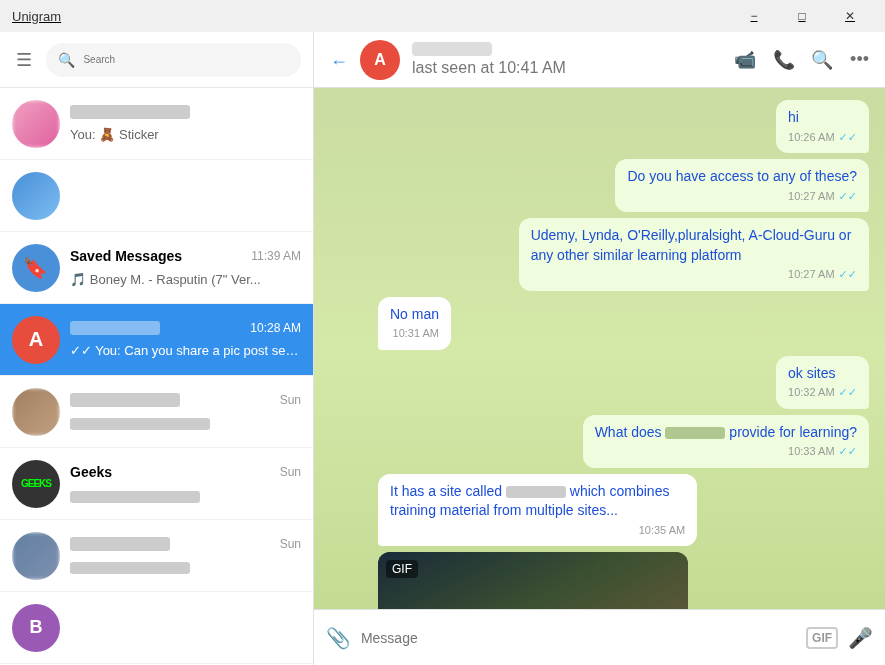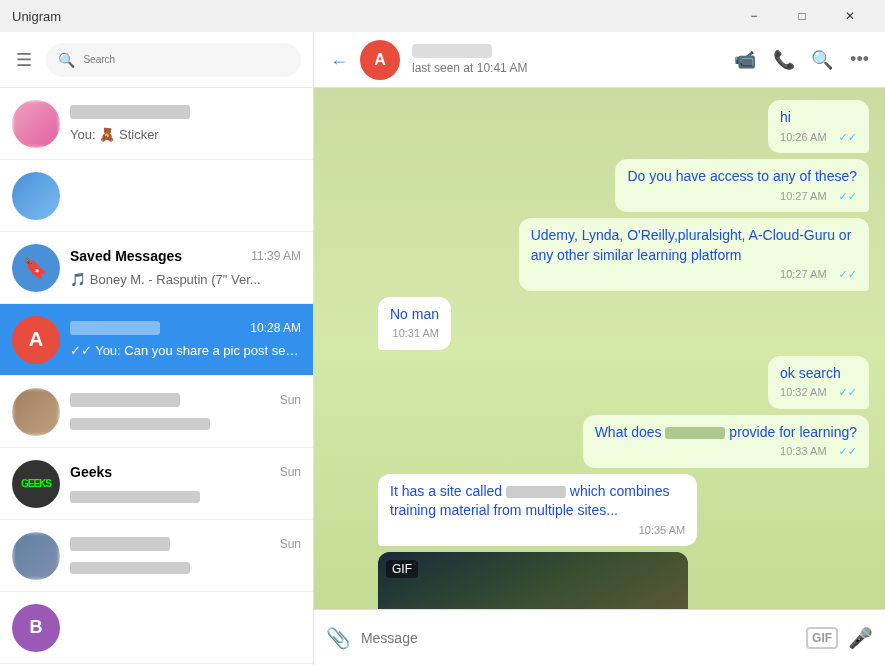--- a/index.html
+++ b/index.html
@@ -7,20 +7,21 @@
 
     
     .titlebar {
       height: 32px;
       background: #f0f0f0;
       display: flex;
       align-items: center;
       padding: 0 12px;
       flex-shrink: 0;
       user-select: none;
+      text-decoration: underline;
     }
     .titlebar-title {
       font-size: 13px;
       color: #333;
       flex: 1;
     }
     .titlebar-controls {
       display: flex;
       gap: 2px;
     }
@@ -161,21 +162,21 @@
       flex-shrink: 0;
     }
     .back-btn { font-size: 18px; color: #3390ec; cursor: pointer; }
     .chat-header-avatar {
       width: 40px; height: 40px; border-radius: 50%;
       background: #e74c3c;
       display: flex; align-items: center; justify-content: center;
       color: #fff; font-weight: bold; font-size: 16px;
     }
     .chat-header-info { flex: 1; }
-    .chat-header-status { font-size: 12px; color: #777; }
+    .chat-header-status { font-size: 16px; color: #777; }
     .chat-header-actions { display: flex; gap: 16px; }
     .header-icon { font-size: 18px; color: #707070; cursor: pointer; }
 
     
     .messages-area {
       flex: 1;
       overflow-y: auto;
       padding: 12px 16px;
       display: flex;
       flex-direction: column;
@@ -205,21 +206,21 @@
       background: #fff;
       border-bottom-left-radius: 4px;
     }
 
     .bubble-content { display: flex; flex-direction: column; }
     .bubble-text { color: #1d4ed8; }
     .bubble-footer {
       display: flex;
       align-items: center;
       justify-content: flex-end;
-      gap: 12px;
+      gap: 4px;
       margin-top: 2px;
     }
     .bubble-time { font-size: 11px; color: #999; }
     .check-icon { font-size: 11px; color: #4fc3f7; }
 
     
     .gif-bubble {
       max-width: 310px;
       border-radius: 12px;
       overflow: hidden;
@@ -453,21 +454,21 @@
             <div class="bubble-footer">
               <span class="bubble-time">10:31 AM</span>
             </div>
           </div>
         </div>
       </div>
 
       <div class="msg-row outgoing">
         <div class="bubble outgoing">
           <div class="bubble-content">
-            <span class="bubble-text">ok search</span>
+            <span class="bubble-text">ok sites</span>
             <div class="bubble-footer">
               <span class="bubble-time">10:32 AM</span>
               <span class="check-icon">✓✓</span>
             </div>
           </div>
         </div>
       </div>
 
       <div class="msg-row outgoing">
         <div class="bubble outgoing">

